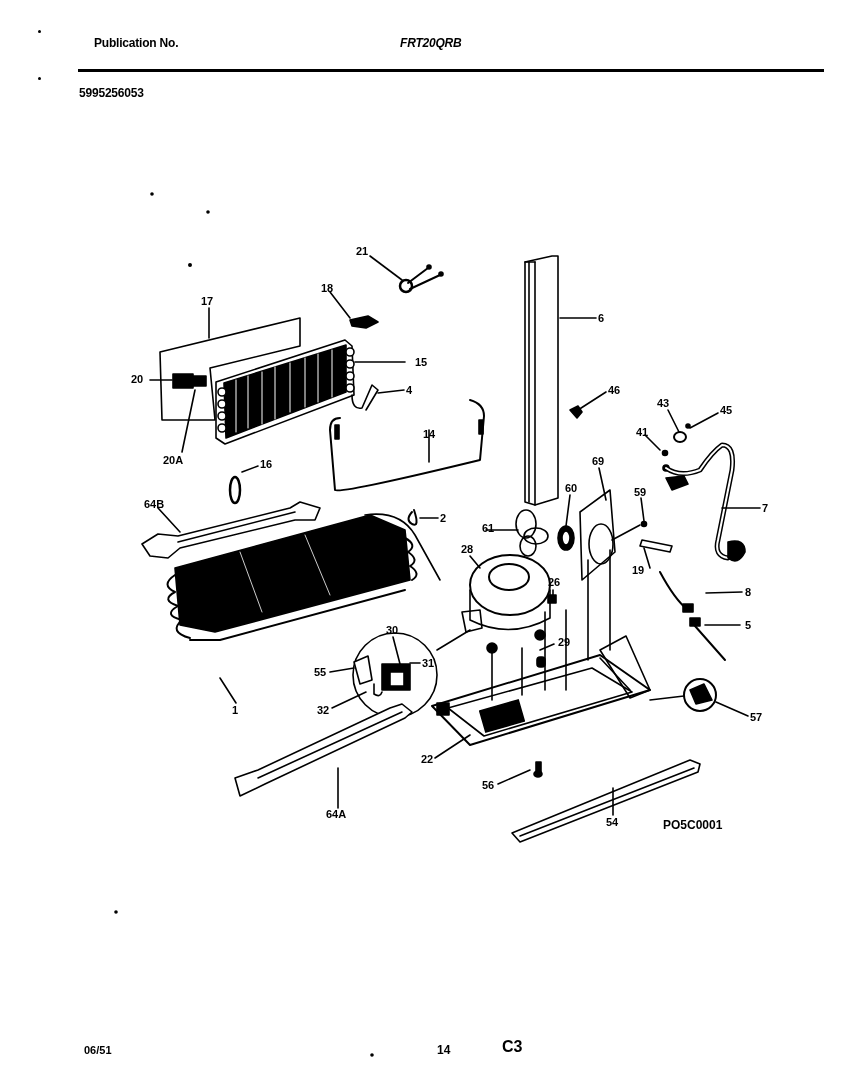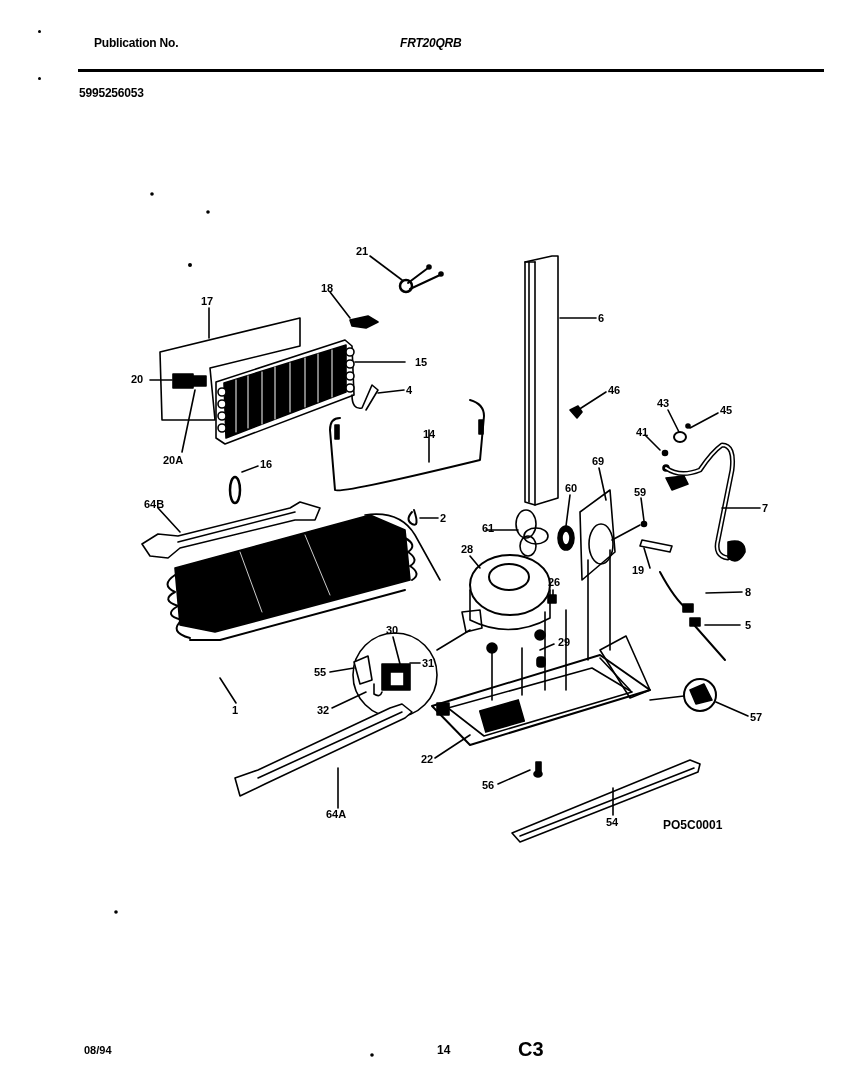--- a/index.html
+++ b/index.html
@@ -258,15 +258,15 @@
     <text class="lbl" x="317" y="714">32</text>
     <text class="lbl" x="750" y="721">57</text>
     <text class="lbl" x="421" y="763">22</text>
     <text class="lbl" x="482" y="789">56</text>
     <text class="lbl" x="326" y="818">64A</text>
     <text class="lbl" x="606" y="826">54</text>
     <text class="lblbig" x="663" y="829">PO5C0001</text>
   </g>
 </svg>
 
-<div class="foot" style="left:84px;top:1044px;font-size:11px;">08/94</div>
+<div class="foot" style="left:84px;top:1044px;font-size:11px;">06/51</div>
 <div class="foot" style="left:437px;top:1043px;font-size:12px;">14</div>
-<div class="foot" style="left:502px;top:1038px;font-size:20px;margin-left:16px;">C3</div>
+<div class="foot" style="left:502px;top:1038px;font-size:16px;">C3</div>
 
 </body></html>

